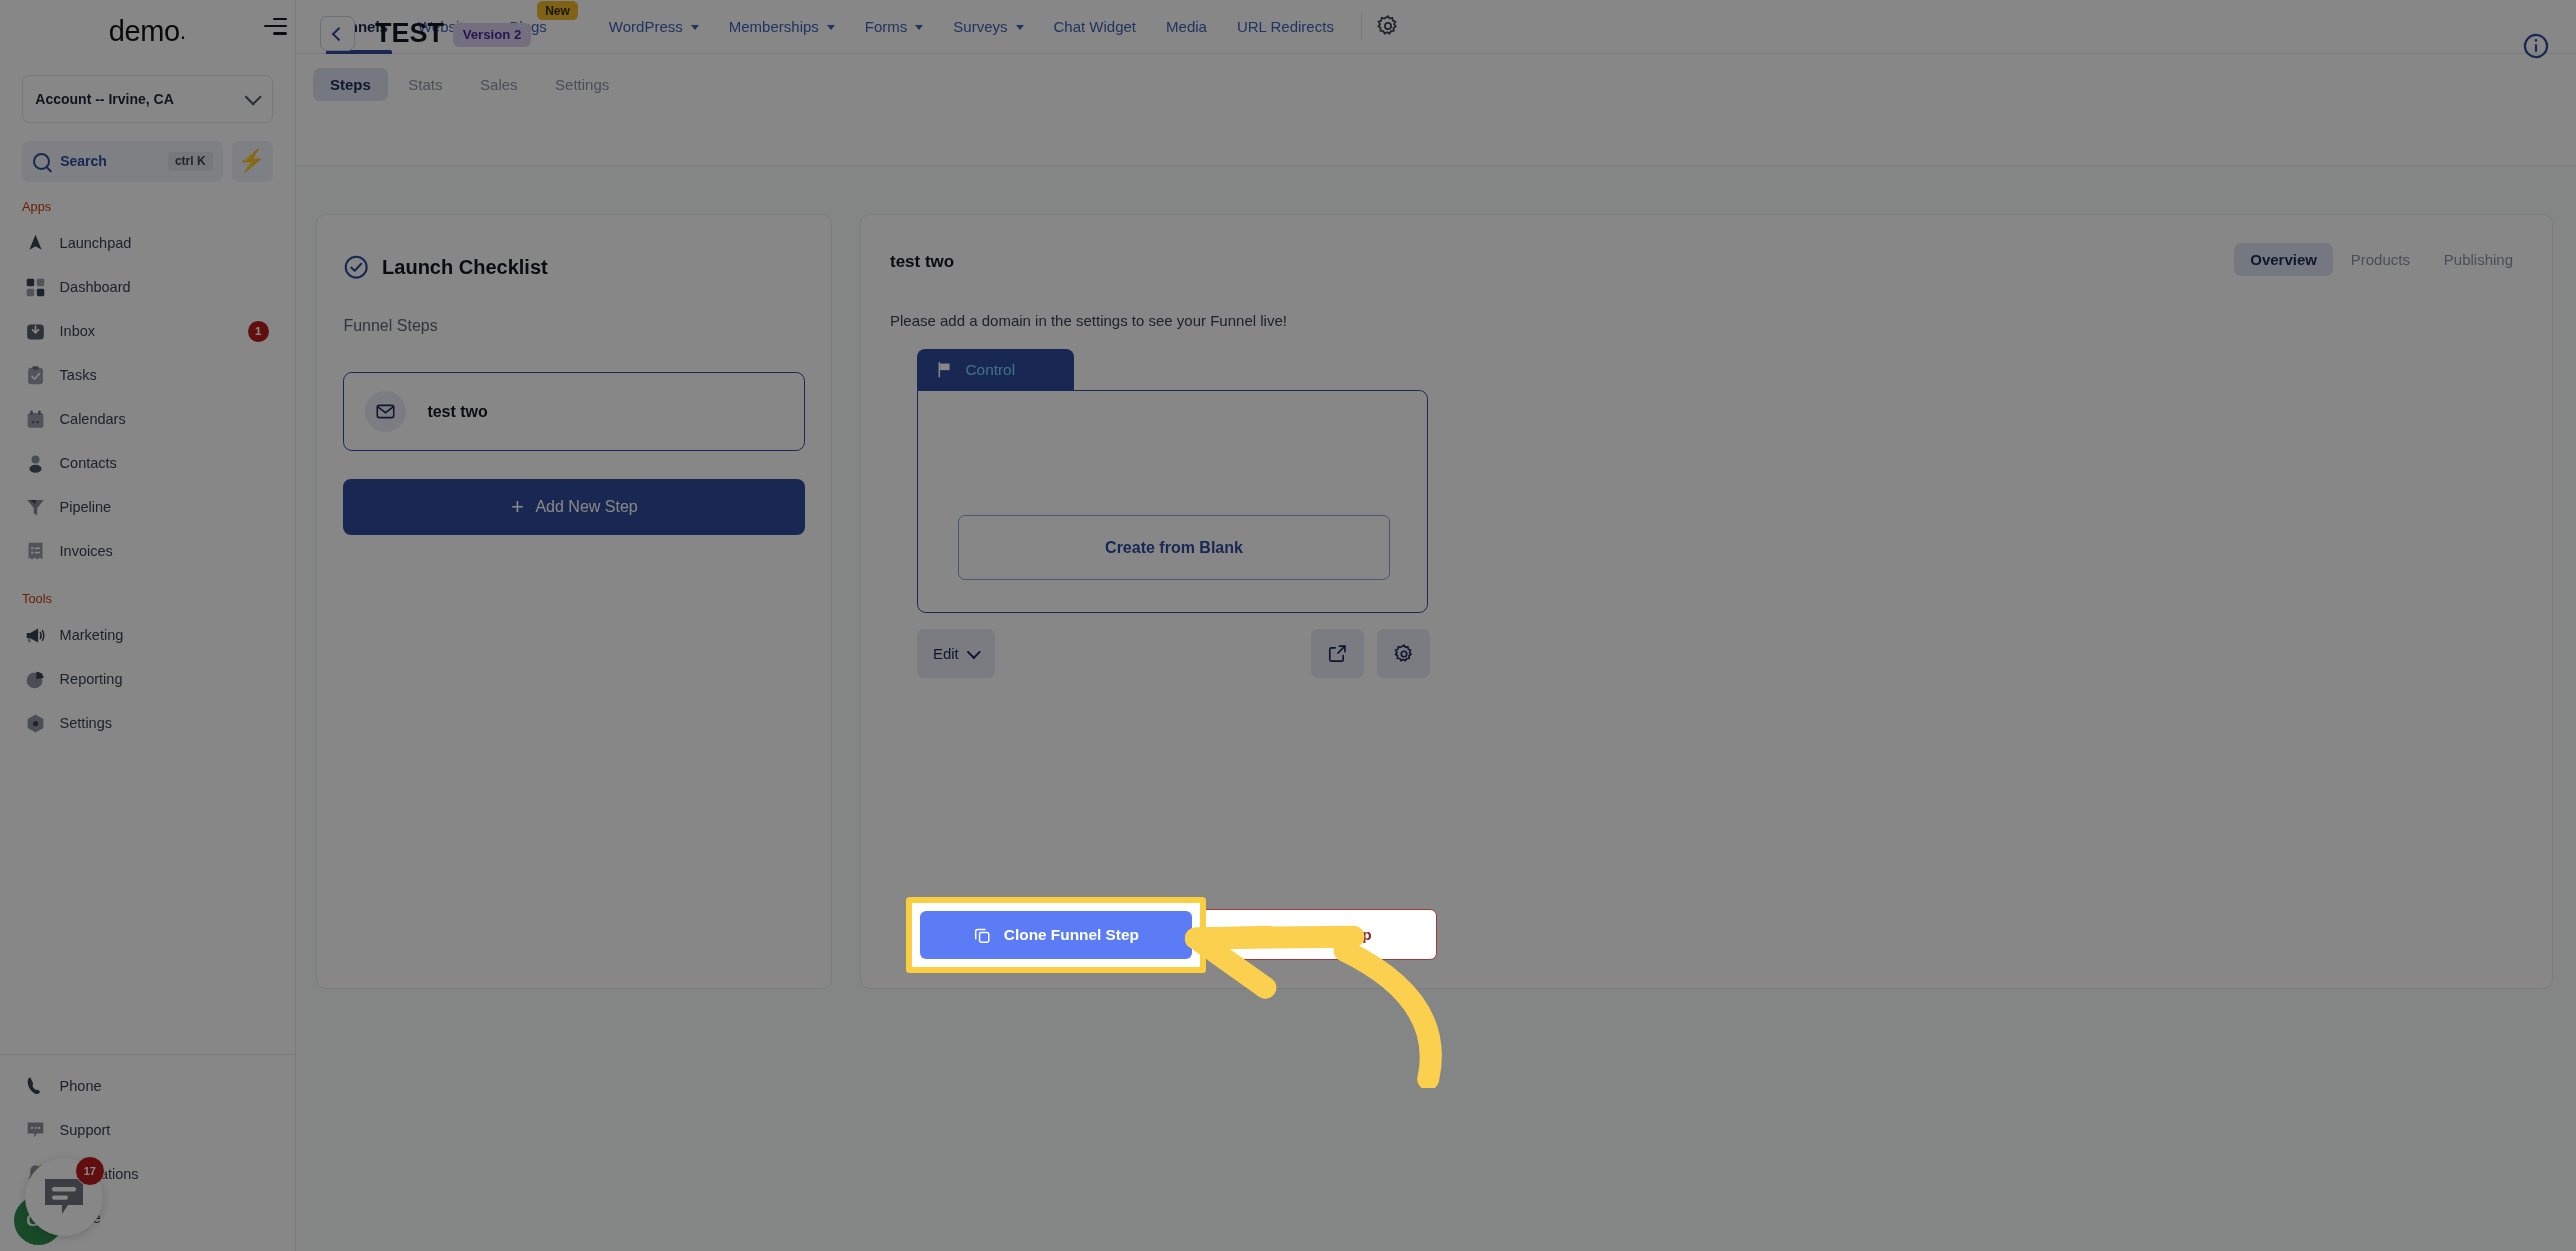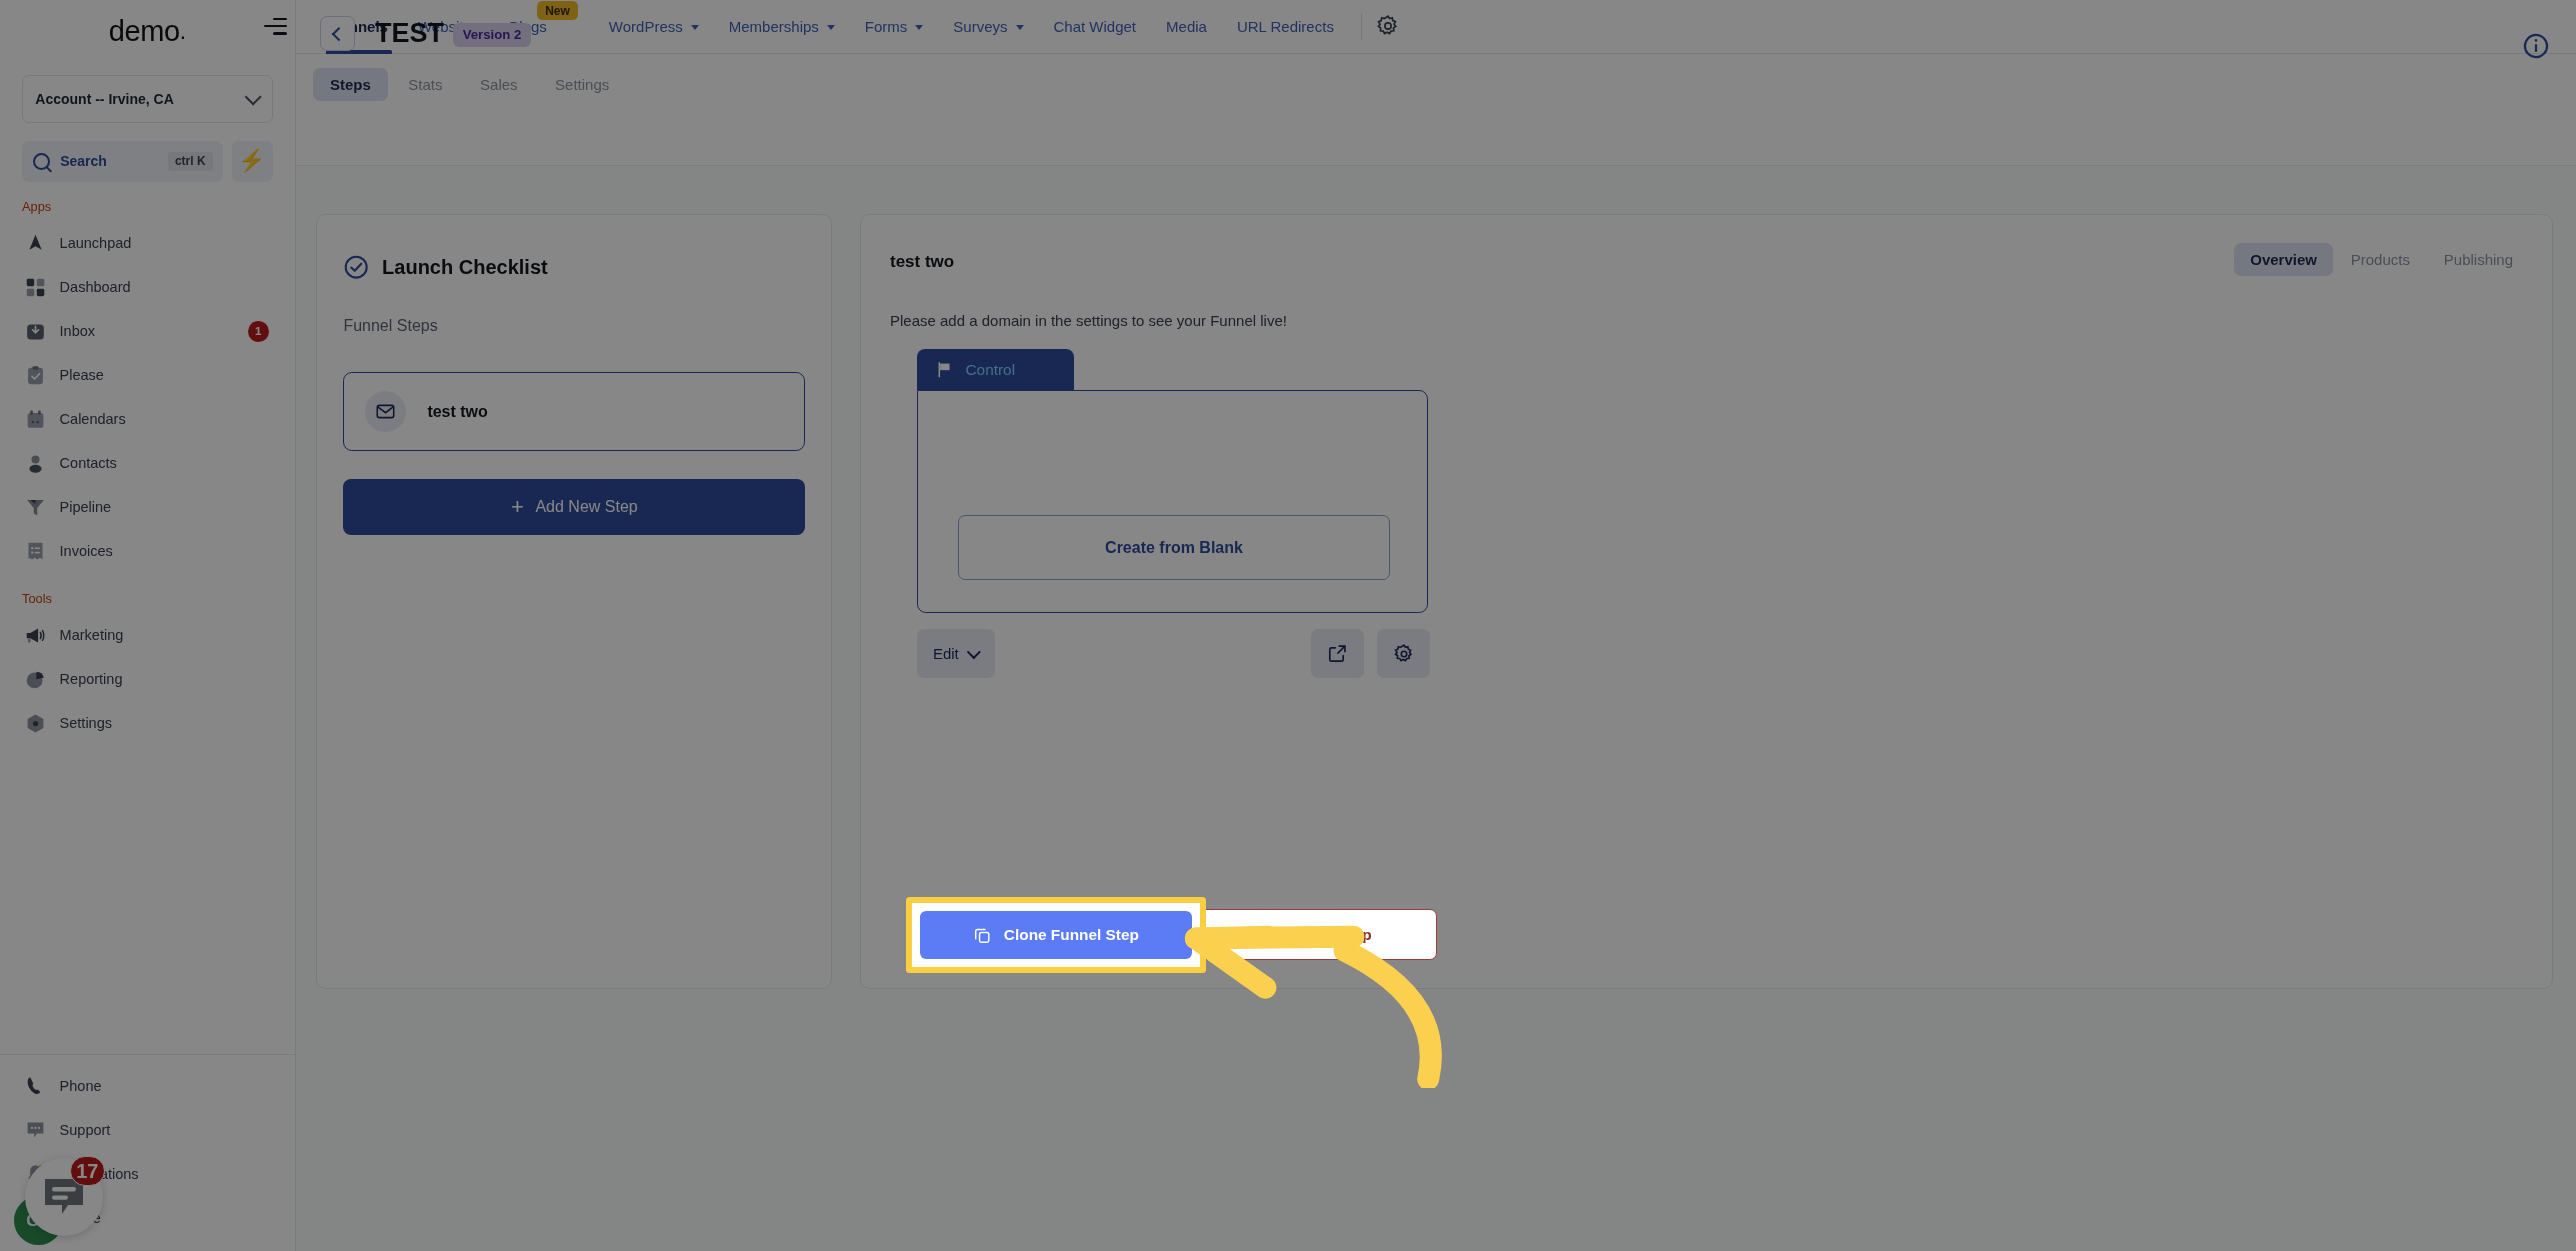--- a/index.html
+++ b/index.html
@@ -78,21 +78,21 @@
   
   #chat-widget {
     position:absolute; left:25px; bottom:16px; width:78px; height:78px;
     border-radius:50%; background:#ffffff;
     box-shadow: 0 1.8px 8.8px rgba(0,0,0,0.18);
     display:flex; align-items:center; justify-content:center; cursor:pointer; z-index:60;
   }
   #chat-widget .bubble { width:48px; height:48px; }
   #chat-badge {
     position:absolute; top:-1.8px; right:-1.8px; background:#b91c1c; color:#fff;
-    min-width:30px; height:30px; border-radius:15px; font-size:20px; font-weight:700;
+    min-width:30px; height:30px; border-radius:15px; font-size:11px; font-weight:700;
     display:flex; align-items:center; justify-content:center; padding:0 5.3px;
     border:1.8px solid #fff;
   }
   #avatar-circle {
     position:absolute; left:14px; bottom:7px; width:49px; height:49px; border-radius:50%;
     background:#2e8b4f; color:#ffffff; font-size:17px; font-weight:600;
     display:flex; align-items:center; justify-content:center; z-index:55;
   }
 
   
@@ -318,21 +318,21 @@
       </div>
 
       <div class="navitem">
         <span class="nicon">
             <svg viewBox="0 0 24 24">
               <rect x="3.5" y="3" width="17" height="19" rx="3.5" fill="#9aa0ac"></rect>
               <rect x="8.5" y="1.5" width="7" height="4" rx="1.4" fill="#6b7280"></rect>
               <path d="M8 13 L11 16 L16.5 10" stroke="#ffffff" stroke-width="2" fill="none" stroke-linecap="round" stroke-linejoin="round"></path>
             </svg>
           </span>
-        <span class="nav-label">Please</span>
+        <span class="nav-label">Tasks</span>
       </div>
 
       <div class="navitem">
         <span class="nicon">
             <svg viewBox="0 0 24 24">
               <rect x="3" y="4.5" width="18" height="17" rx="3" fill="#9aa0ac"></rect>
               <rect x="6" y="1.8" width="3" height="5" rx="1.4" fill="#6b7280"></rect>
               <rect x="15" y="1.8" width="3" height="5" rx="1.4" fill="#6b7280"></rect>
               <circle cx="9" cy="15" r="1.4" fill="#555b67"></circle>
               <circle cx="14.5" cy="15" r="1.4" fill="#555b67"></circle>

